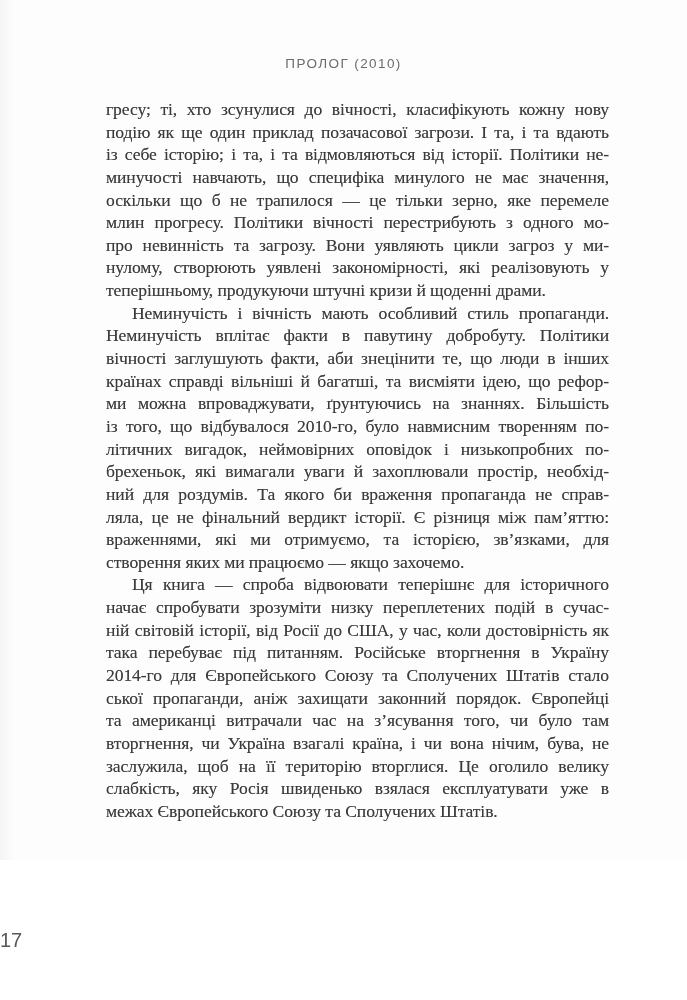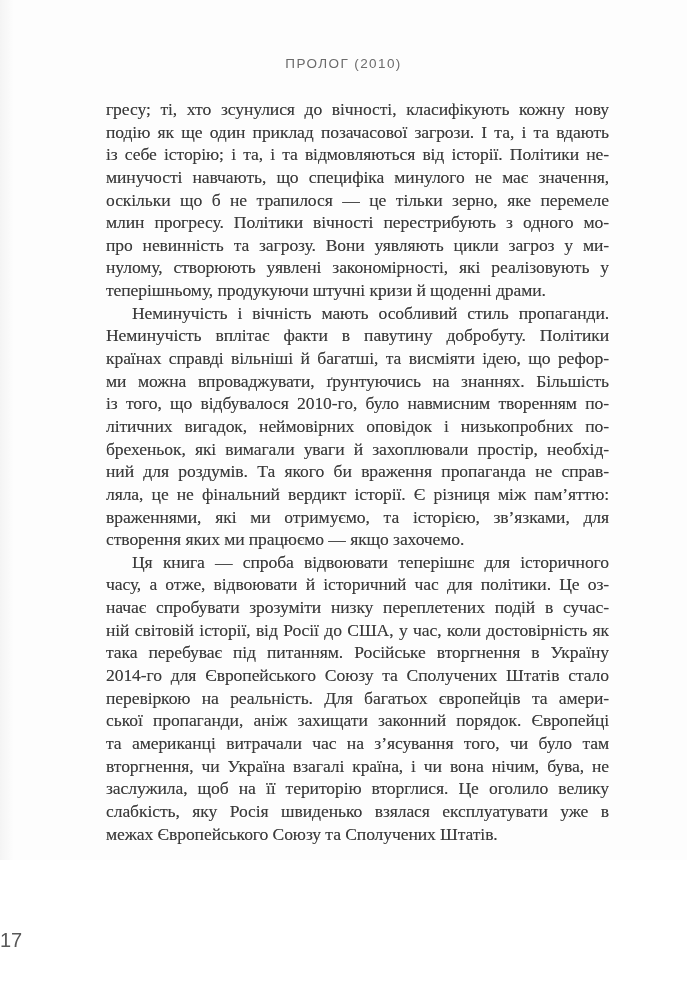--- a/index.html
+++ b/index.html
@@ -76,36 +76,35 @@
       <div class="line">подію як ще один приклад позачасової загрози. І та, і та вдають</div>
       <div class="line">із себе історію; і та, і та відмовляються від історії. Політики не-</div>
       <div class="line">минучості навчають, що специфіка минулого не має значення,</div>
       <div class="line">оскільки що б не трапилося — це тільки зерно, яке перемеле</div>
       <div class="line">млин прогресу. Політики вічності перестрибують з одного мо-</div>
       <div class="line">про невинність та загрозу. Вони уявляють цикли загроз у ми-</div>
       <div class="line">нулому, створюють уявлені закономірності, які реалізовують у</div>
       <div class="line last">теперішньому, продукуючи штучні кризи й щоденні драми.</div>
       <div class="line indent">Неминучість і вічність мають особливий стиль пропаганди.</div>
       <div class="line">Неминучість вплітає факти в павутину добробуту. Політики</div>
+      <div class="line">вічності заглушують факти, аби знецінити те, що люди в інших</div>
       <div class="line">країнах справді вільніші й багатші, та висміяти ідею, що рефор-</div>
       <div class="line">ми можна впроваджувати, ґрунтуючись на знаннях. Більшість</div>
       <div class="line">із того, що відбувалося 2010-го, було навмисним творенням по-</div>
       <div class="line">літичних вигадок, неймовірних оповідок і низькопробних по-</div>
       <div class="line">брехеньок, які вимагали уваги й захоплювали простір, необхід-</div>
       <div class="line">ний для роздумів. Та якого би враження пропаганда не справ-</div>
       <div class="line">ляла, це не фінальний вердикт історії. Є різниця між пам’яттю:</div>
       <div class="line">враженнями, які ми отримуємо, та історією, зв’язками, для</div>
       <div class="line last">створення яких ми працюємо — якщо захочемо.</div>
       <div class="line indent">Ця книга — спроба відвоювати теперішнє для історичного</div>
-      <div class="line">часу, а отже, відвоювати й історичний час для політики. Це оз-</div>
       <div class="line">начає спробувати зрозуміти низку переплетених подій в сучас-</div>
       <div class="line">ній світовій історії, від Росії до США, у час, коли достовірність як</div>
       <div class="line">така перебуває під питанням. Російське вторгнення в Україну</div>
       <div class="line">2014-го для Європейського Союзу та Сполучених Штатів стало</div>
-      <div class="line">перевіркою на реальність. Для багатьох європейців та амери-</div>
       <div class="line">ської пропаганди, аніж захищати законний порядок. Європейці</div>
       <div class="line">та американці витрачали час на з’ясування того, чи було там</div>
       <div class="line">вторгнення, чи Україна взагалі країна, і чи вона нічим, бува, не</div>
       <div class="line">заслужила, щоб на її територію вторглися. Це оголило велику</div>
       <div class="line">слабкість, яку Росія швиденько взялася експлуатувати уже в</div>
       <div class="line last">межах Європейського Союзу та Сполучених Штатів.</div>
     </div>
 
   <div class="folio">17</div>
 </div>

